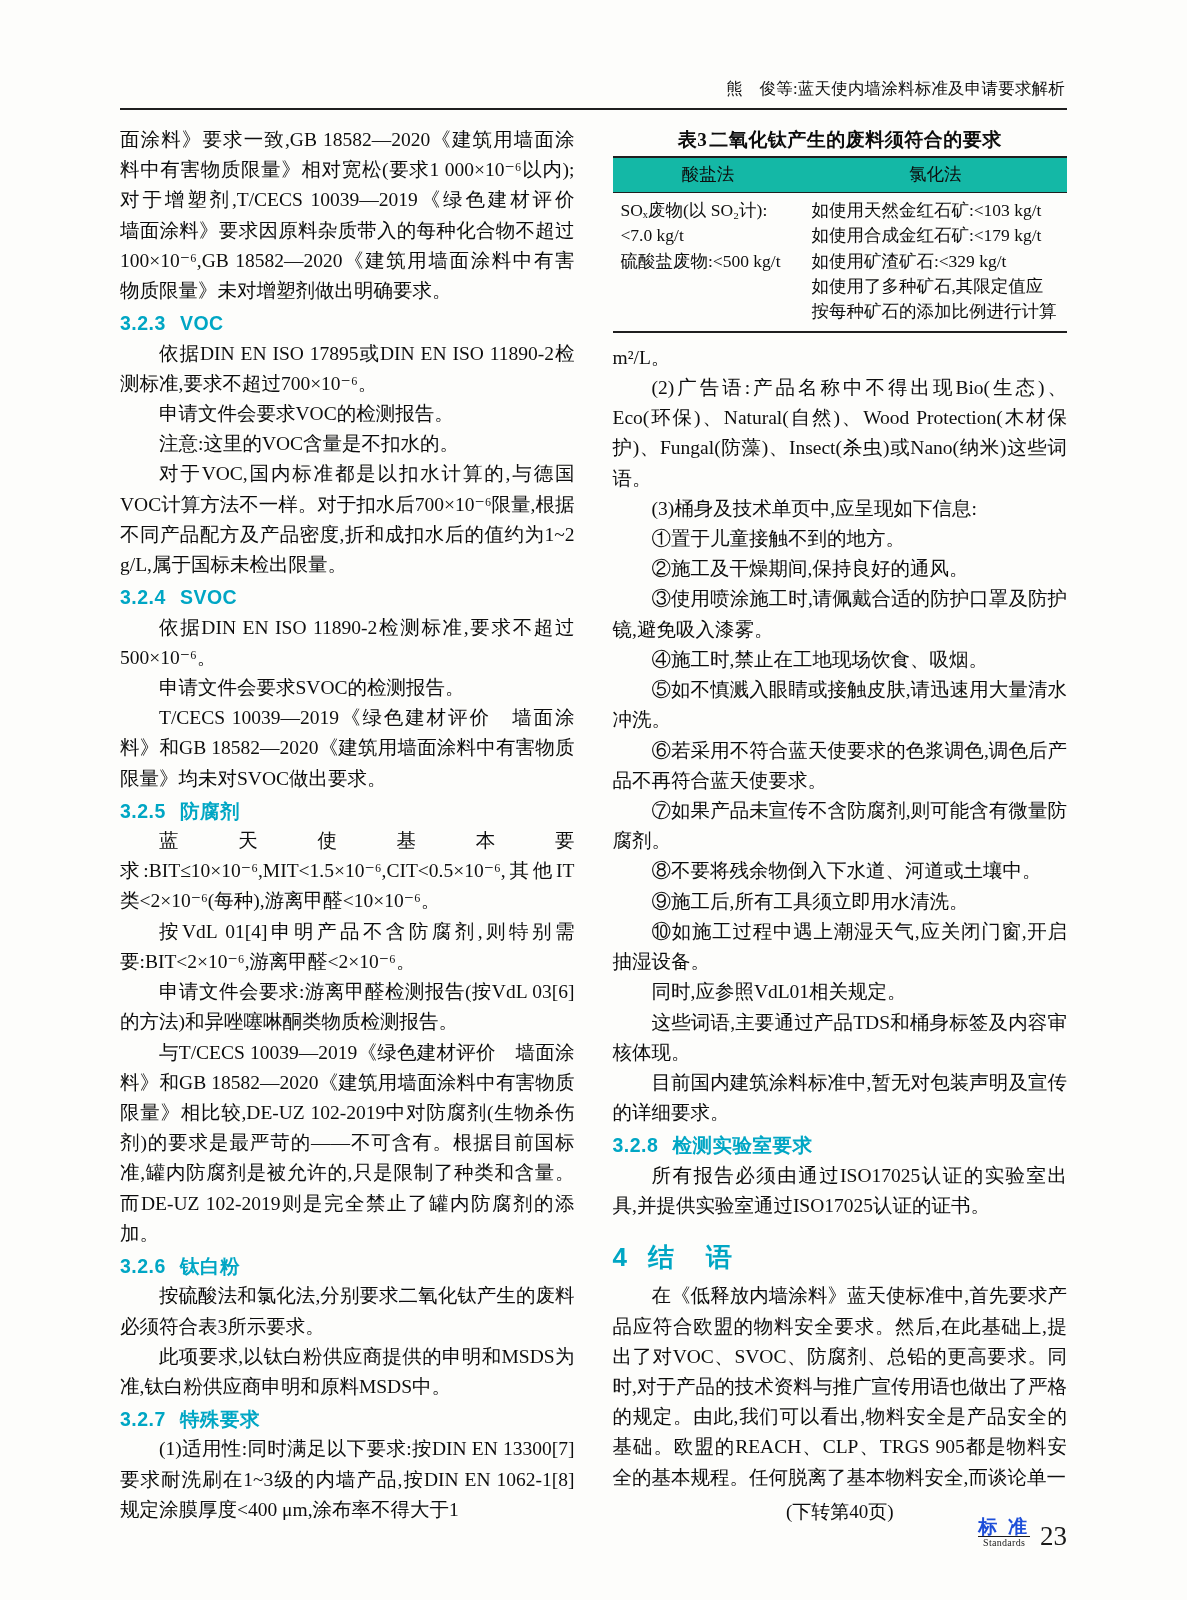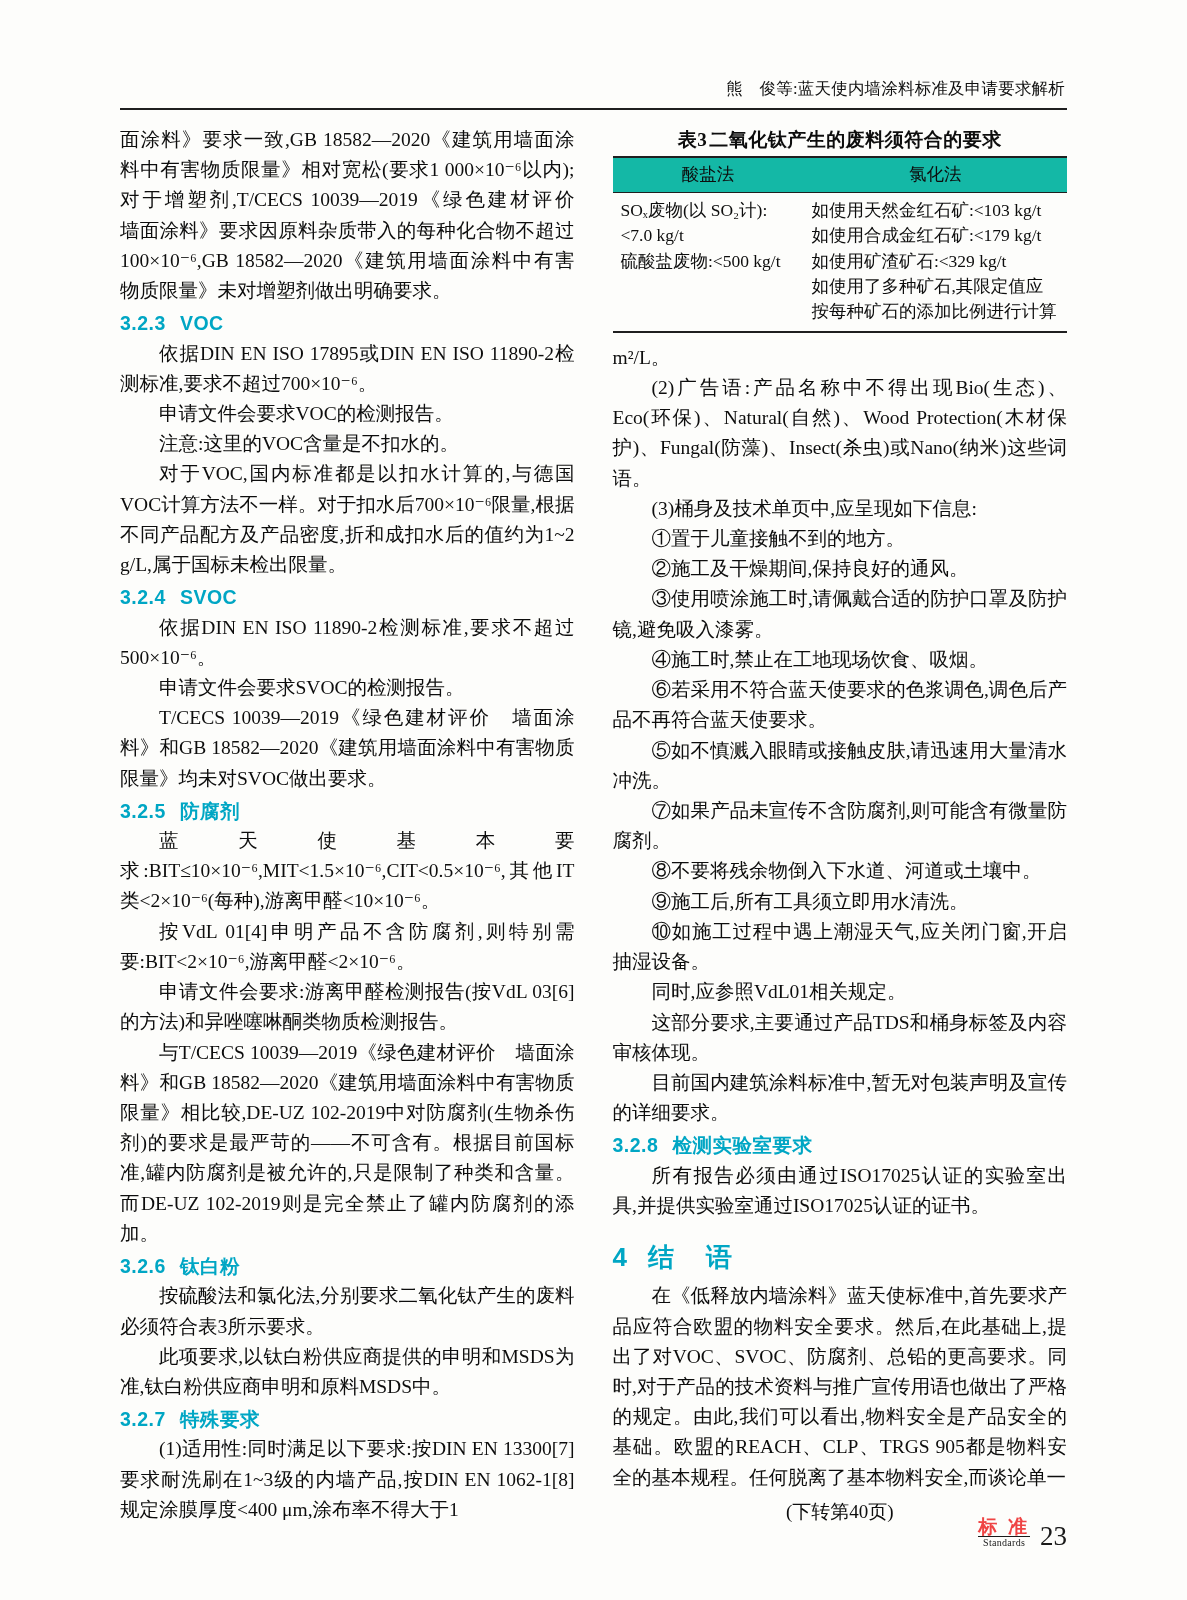--- a/index.html
+++ b/index.html
@@ -137,21 +137,21 @@
     gap: 10px;
   }
   .fmark {
     text-align: center;
     line-height: 1.0;
   }
   .fmark .cn {
     font-size: 19px;
     font-weight: bold;
     letter-spacing: 3px;
-    color: #ef4444;
+    color: #1d4ed8;
   }
   .fmark .en {
     font-size: 10px;
     color: #1a1a1a;
     border-top: 1px solid #1a1a1a;
     padding-top: 1px;
     letter-spacing: 0.3px;
   }
   .pageno {
     font-size: 27px;
@@ -249,28 +249,28 @@
         </table>
       </div>
 
       <p class="noindent">m²/L。</p>
       <p class="indent">(2)广告语:产品名称中不得出现Bio(生态)、Eco(环保)、Natural(自然)、Wood Protection(木材保护)、Fungal(防藻)、Insect(杀虫)或Nano(纳米)这些词语。</p>
       <p class="indent">(3)桶身及技术单页中,应呈现如下信息:</p>
       <p class="indent">①置于儿童接触不到的地方。</p>
       <p class="indent">②施工及干燥期间,保持良好的通风。</p>
       <p class="indent">③使用喷涂施工时,请佩戴合适的防护口罩及防护镜,避免吸入漆雾。</p>
       <p class="indent">④施工时,禁止在工地现场饮食、吸烟。</p>
+      <p class="indent">⑤如不慎溅入眼睛或接触皮肤,请迅速用大量清水冲洗。</p>
       <p class="indent">⑥若采用不符合蓝天使要求的色浆调色,调色后产品不再符合蓝天使要求。</p>
-      <p class="indent">⑤如不慎溅入眼睛或接触皮肤,请迅速用大量清水冲洗。</p>
       <p class="indent">⑦如果产品未宣传不含防腐剂,则可能含有微量防腐剂。</p>
       <p class="indent">⑧不要将残余物倒入下水道、河道或土壤中。</p>
       <p class="indent">⑨施工后,所有工具须立即用水清洗。</p>
       <p class="indent">⑩如施工过程中遇上潮湿天气,应关闭门窗,开启抽湿设备。</p>
       <p class="indent">同时,应参照VdL01相关规定。</p>
-      <p class="indent">这部分要求,主要通过产品TDS和桶身标签及内容审核体现。</p>
+      <p class="indent">这些词语,主要通过产品TDS和桶身标签及内容审核体现。</p>
       <p class="indent">目前国内建筑涂料标准中,暂无对包装声明及宣传的详细要求。</p>
 
       <div class="sec">
         <span class="num">3.2.8</span><span class="title">检测实验室要求</span>
       </div>
       <p class="indent">所有报告必须由通过ISO17025认证的实验室出具,并提供实验室通过ISO17025认证的证书。</p>
 
       <div class="bigsec">
         <span class="num">4</span><span class="title">结　语</span>
       </div>

